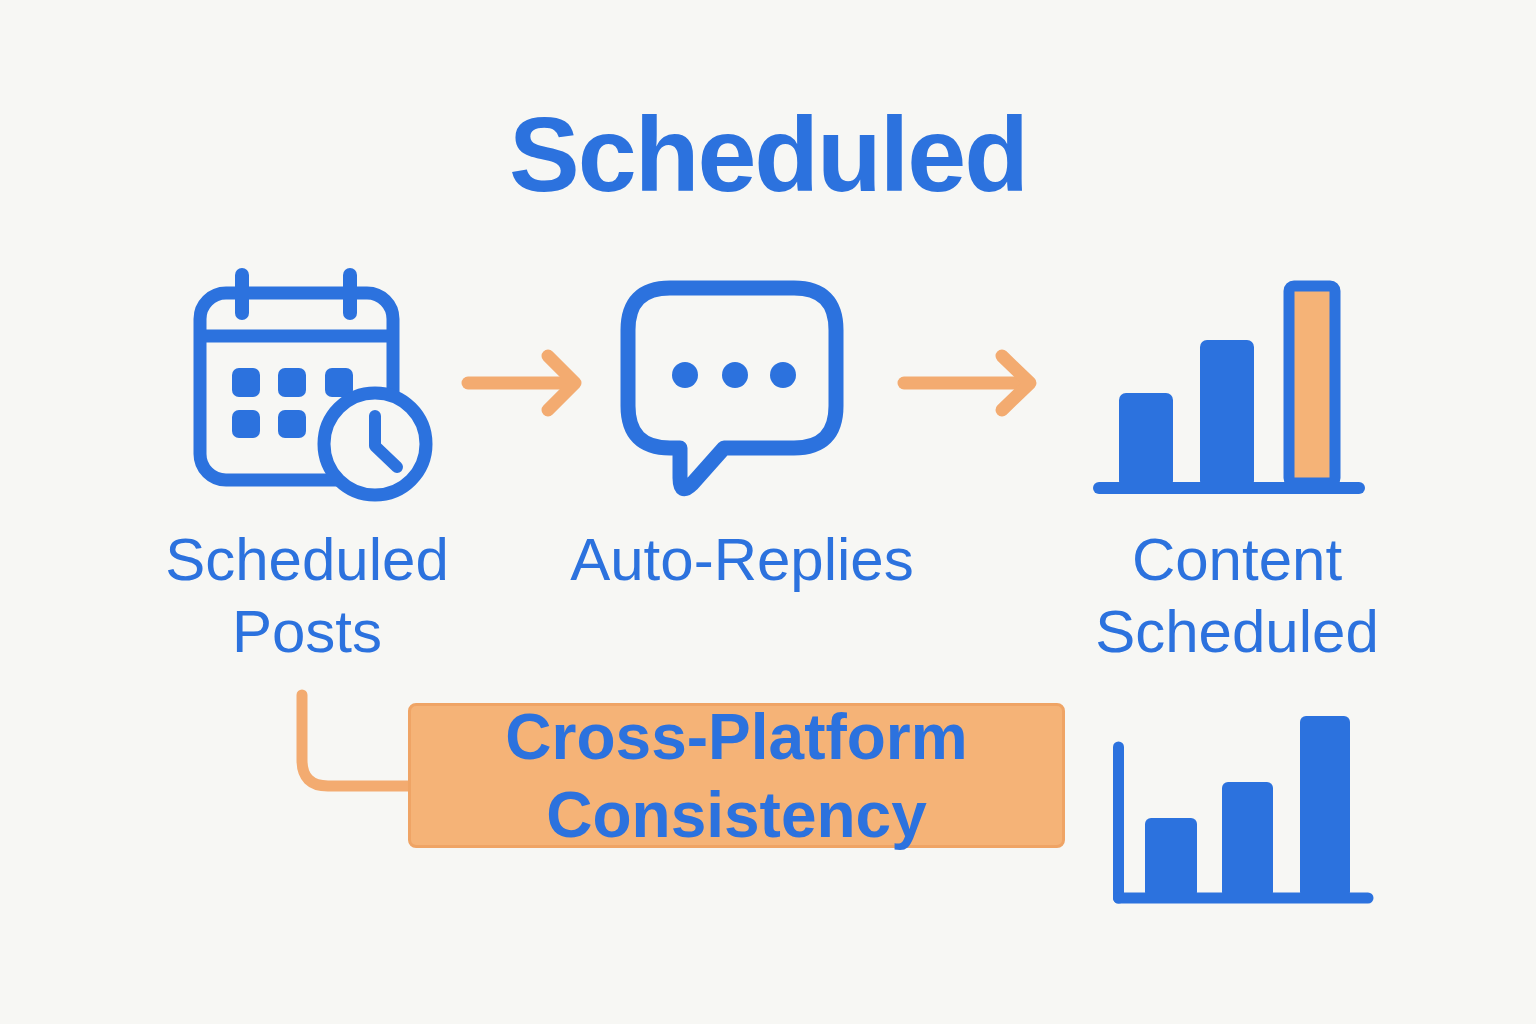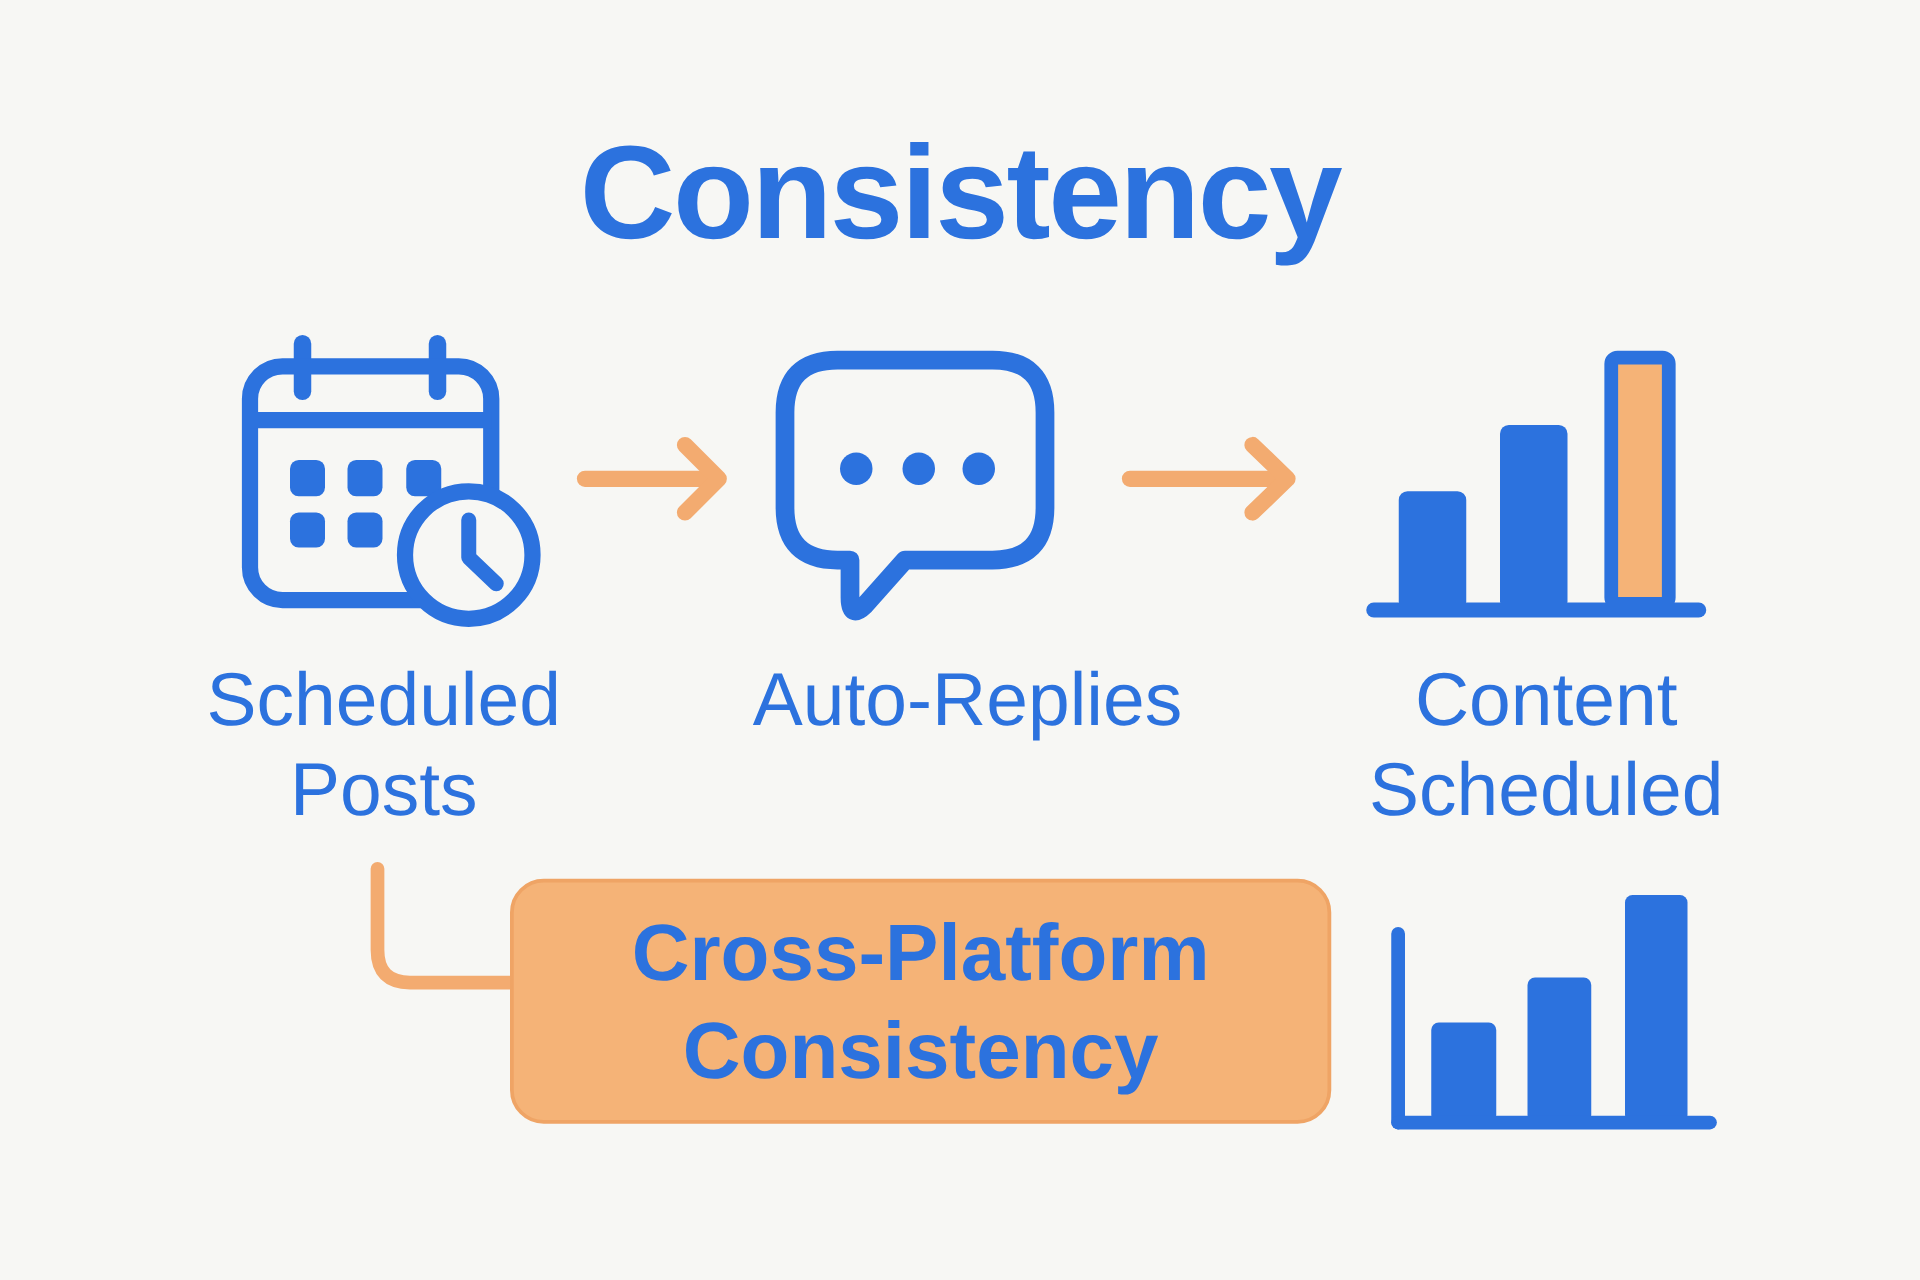--- a/index.html
+++ b/index.html
@@ -25,27 +25,27 @@
     color:var(--blue);
   }
   .icon-abs{position:absolute;display:block;}
   .node-label{
     position:absolute;top:524px;width:440px;
     text-align:center;
     font-size:60px;line-height:72px;font-weight:400;
     color:var(--blue);
   }
   .node-label.n1{left:87px;}
-  .node-label.n2{left:554px;}
+  .node-label.n2{left:522px;}
   .node-label.n3{left:1017px;}
   .banner{
-    position:absolute;left:408px;top:703px;width:657px;height:196px;
+    position:absolute;left:408px;top:703px;width:657px;height:145px;
     background:var(--orangeFill);
     border:3px solid var(--orangeBorder);
-    border-radius:27px;
+    border-radius:8px;
     display:flex;align-items:center;justify-content:center;
     text-align:center;
   }
   .banner-text{
     font-size:64px;line-height:78px;font-weight:700;
     color:var(--blue);
     max-width:600px;
   }
   
   .sb{stroke:var(--blue);}
@@ -54,21 +54,21 @@
   .fo{fill:var(--orangeFill);}
   .fbg{fill:var(--bg);}
   .fn{fill:none;}
   .rc{stroke-linecap:round;stroke-linejoin:round;}
 </style>
 </head>
 <body>
 
 <div class="canvas">
 
-  <h1 class="title">Consistency</h1>
+  <h1 class="title">Scheduled</h1>
 
   <svg class="icon-abs" style="left:183px;top:262px;" width="250" height="245" viewBox="0 0 250 245">
     <line class="sb rc" x1="59" y1="13" x2="59" y2="51" stroke-width="14"></line>
     <line class="sb rc" x1="167" y1="13" x2="167" y2="51" stroke-width="14"></line>
     <rect class="sb fn rc" x="17" y="31" width="193" height="187" rx="26" stroke-width="13"></rect>
     <line class="sb" x1="17" y1="74" x2="210" y2="74" stroke-width="13"></line>
     <rect class="fb" x="49" y="106" width="28" height="29" rx="7"></rect>
     <rect class="fb" x="95" y="106" width="28" height="29" rx="7"></rect>
     <rect class="fb" x="142" y="106" width="28" height="29" rx="7"></rect>
     <rect class="fb" x="49" y="148" width="28" height="28" rx="7"></rect>

